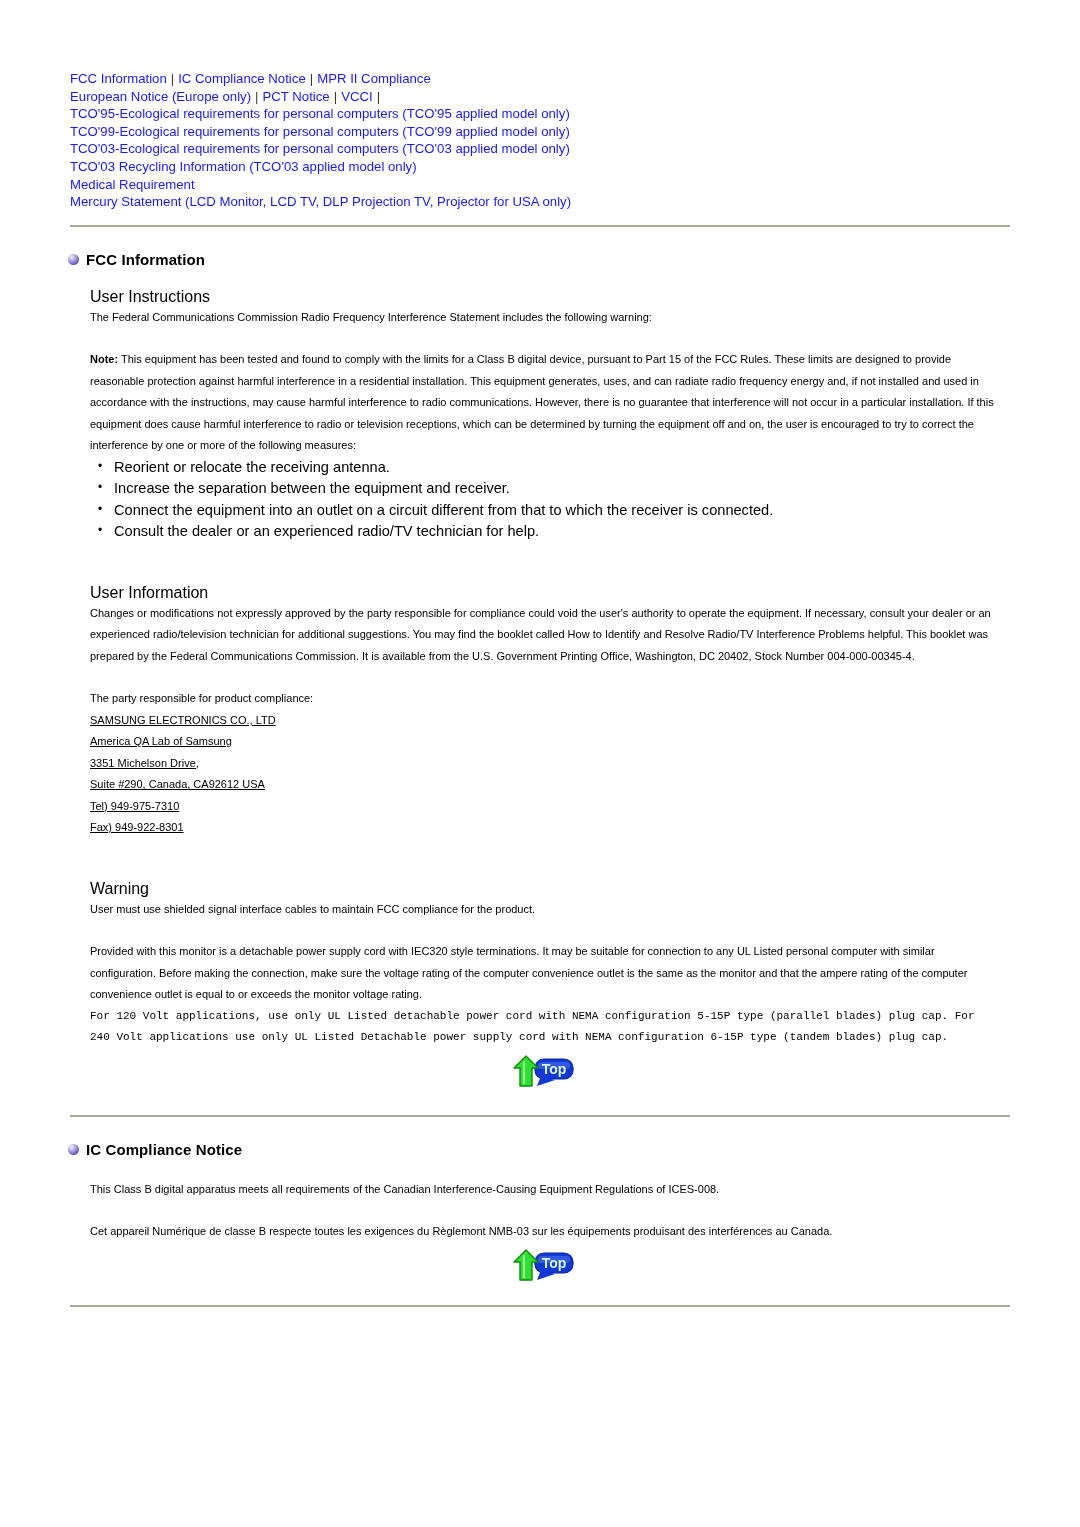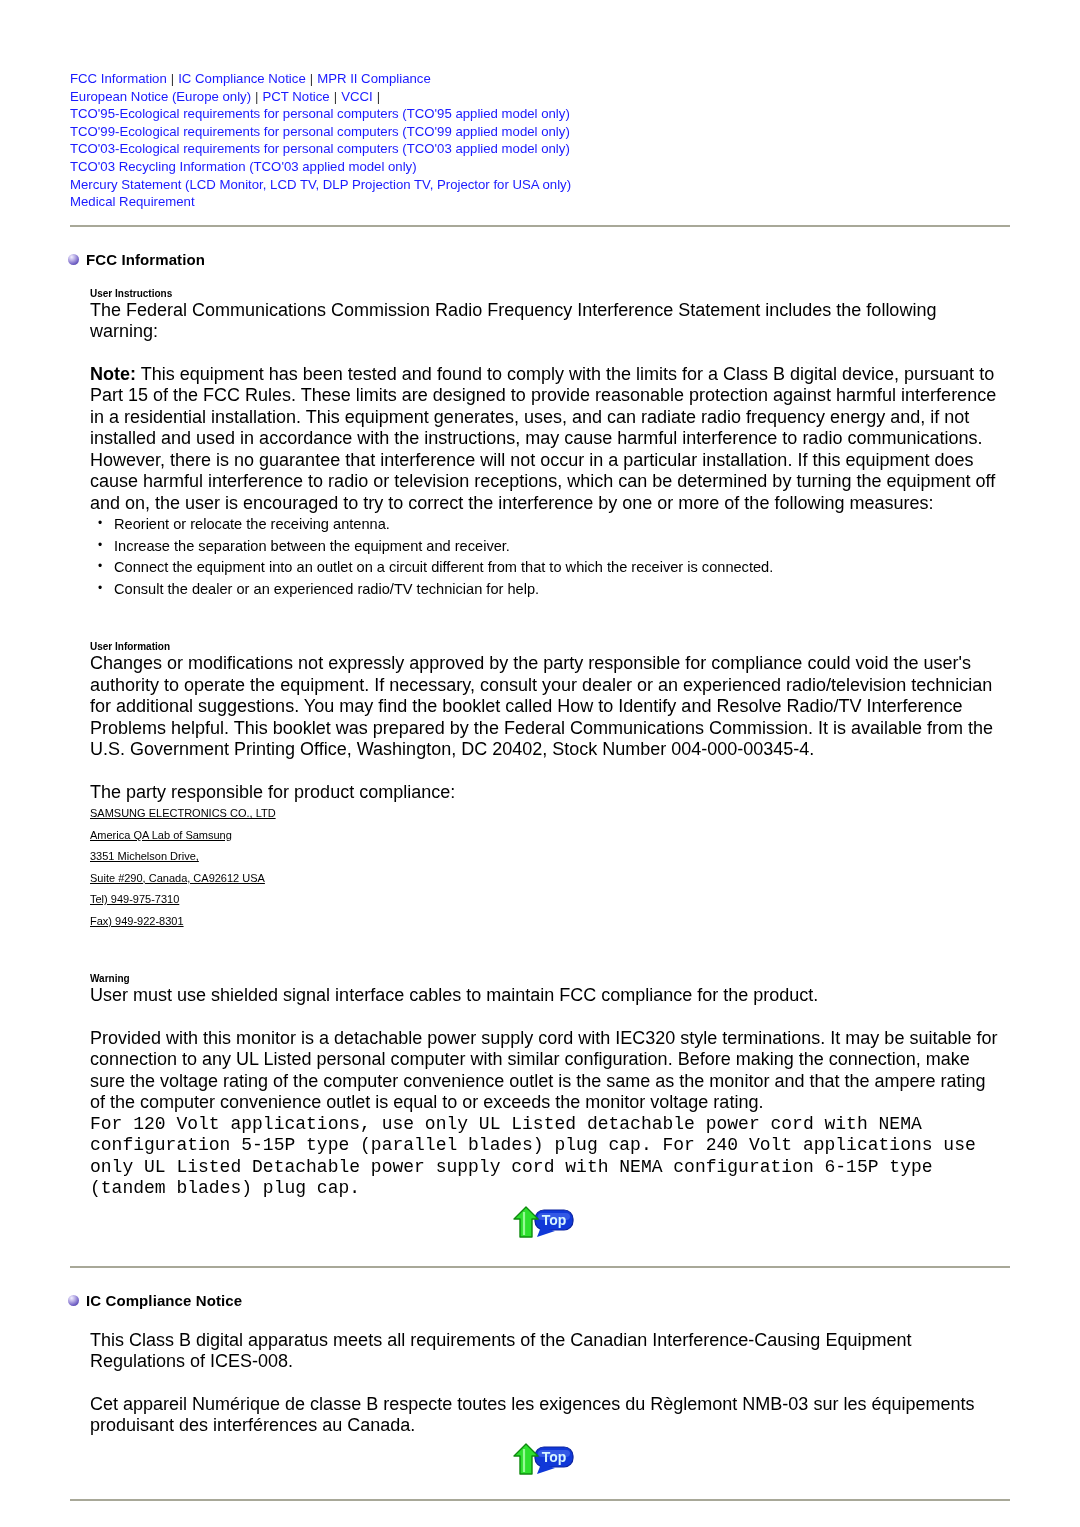--- a/index.html
+++ b/index.html
@@ -71,27 +71,27 @@
       radial-gradient(circle at 33% 28%, #f2f0ff 0%, #b9aee6 32%, #6f5fc4 68%, #3a2d8c 100%);
     flex: 0 0 auto;
   }
 
   
   .body-wrap {
     margin-left: 90px;
     margin-right: 82px;
   }
   .sub-head {
-    font-size: 10px;
-    font-weight: bold;
+    font-size: 16px;
+    font-weight: normal;
     margin-top: 20px;
     margin-bottom: 1px;
   }
   p.tx {
-    font-size: 18px;
+    font-size: 11px;
     line-height: 21.5px;
     margin: 0;
   }
   p.tx + p.tx {
     margin-top: 0;
     font-family: Liberation Mono, monospace;
   }
   .gap {
     height: 21px;
   }
@@ -161,24 +161,24 @@
     <div class="navrow">
       <a class="navlink">TCO'99-Ecological requirements for personal computers (TCO'99 applied model only)</a>
     </div>
     <div class="navrow">
       <a class="navlink">TCO'03-Ecological requirements for personal computers (TCO'03 applied model only)</a>
     </div>
     <div class="navrow">
       <a class="navlink">TCO'03 Recycling Information (TCO'03 applied model only)</a>
     </div>
     <div class="navrow">
+      <a class="navlink">Medical Requirement</a>
+    </div>
+    <div class="navrow">
       <a class="navlink">Mercury Statement (LCD Monitor, LCD TV, DLP Projection TV, Projector for USA only)</a>
-    </div>
-    <div class="navrow">
-      <a class="navlink">Medical Requirement</a>
     </div>
   </div>
 
   <div class="hr"></div>
 
   <div class="section-head">
     <span class="sphere-bullet"></span>
     <span>FCC Information</span>
   </div>
 

